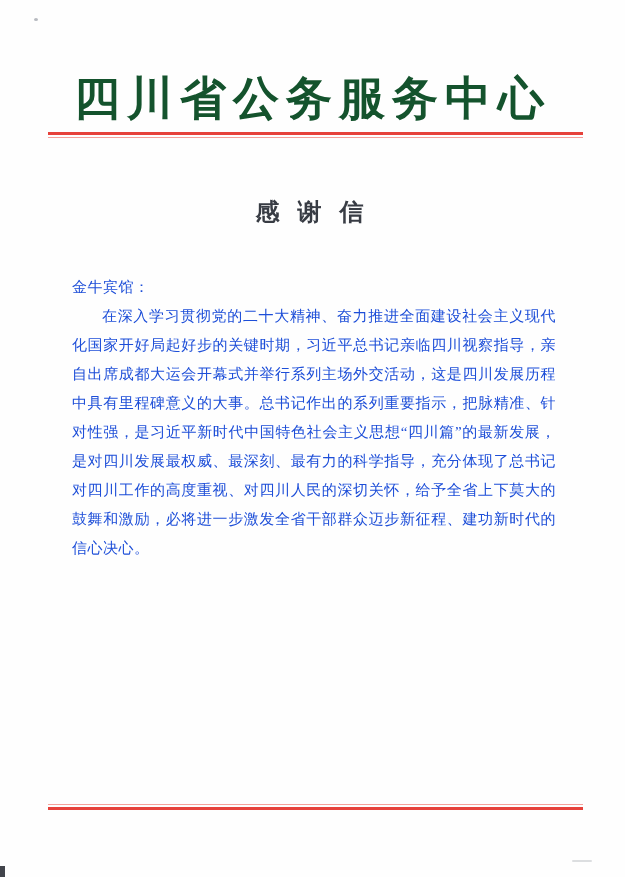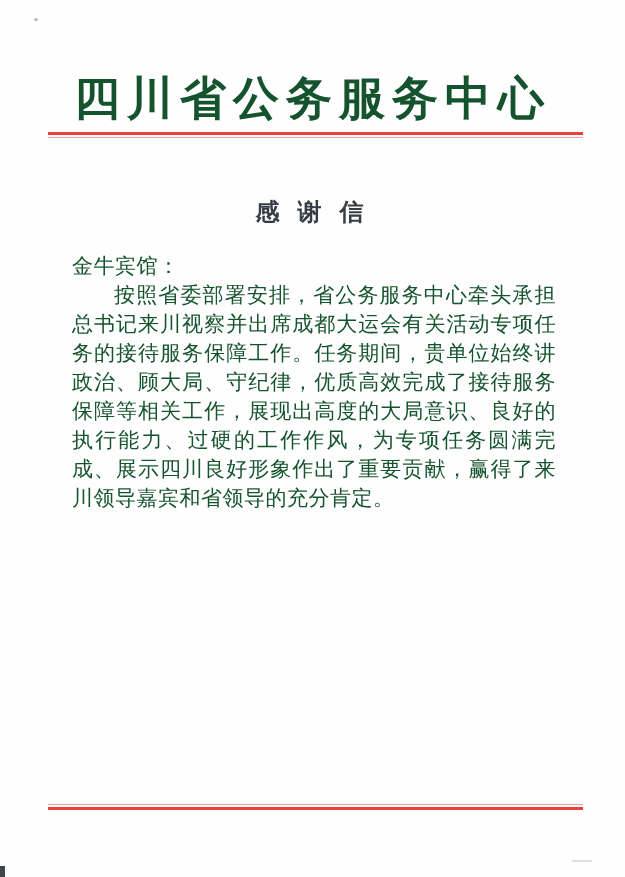--- a/index.html
+++ b/index.html
@@ -58,25 +58,25 @@
     margin: 0;
     text-align: center;
     font-size: 24px;
     line-height: 32px;
     font-weight: 700;
     letter-spacing: 6px;
     color: #383c44;
   }
   .letter-body {
     position: absolute;
-    top: 252px;
+    top: 273px;
     left: 72px;
     width: 484px;
-    color: #14532d;
-    font-size: 21px;
+    color: #1d4ed8;
+    font-size: 15px;
     line-height: 29px;
     letter-spacing: 0.5px;
   }
   .salutation {
     margin: 0;
   }
   .para {
     margin: 0;
     text-indent: 2em;
     text-align: justify;
@@ -121,21 +121,21 @@
   <header>
     <h1 class="org-name">四川省公务服务中心</h1>
     <div class="rule rule-top"></div>
   </header>
 
   <main>
     <h2 class="letter-title">感 谢 信</h2>
 
     <div class="letter-body">
       <p class="salutation">金牛宾馆：</p>
-      <p class="para">按照省委部署安排，省公务服务中心牵头承担总书记来川视察并出席成都大运会有关活动专项任务的接待服务保障工作。任务期间，贵单位始终讲政治、顾大局、守纪律，优质高效完成了接待服务保障等相关工作，展现出高度的大局意识、良好的执行能力、过硬的工作作风，为专项任务圆满完成、展示四川良好形象作出了重要贡献，赢得了来川领导嘉宾和省领导的充分肯定。</p>
+      <p class="para">在深入学习贯彻党的二十大精神、奋力推进全面建设社会主义现代化国家开好局起好步的关键时期，习近平总书记亲临四川视察指导，亲自出席成都大运会开幕式并举行系列主场外交活动，这是四川发展历程中具有里程碑意义的大事。总书记作出的系列重要指示，把脉精准、针对性强，是习近平新时代中国特色社会主义思想“四川篇”的最新发展，是对四川发展最权威、最深刻、最有力的科学指导，充分体现了总书记对四川工作的高度重视、对四川人民的深切关怀，给予全省上下莫大的鼓舞和激励，必将进一步激发全省干部群众迈步新征程、建功新时代的信心决心。</p>
     </div>
   </main>
 
   <div class="rule rule-bottom"></div>
 
   <div class="dash-bottom-right"></div>
   <div class="corner-mark"></div>
 
 </div>
 

